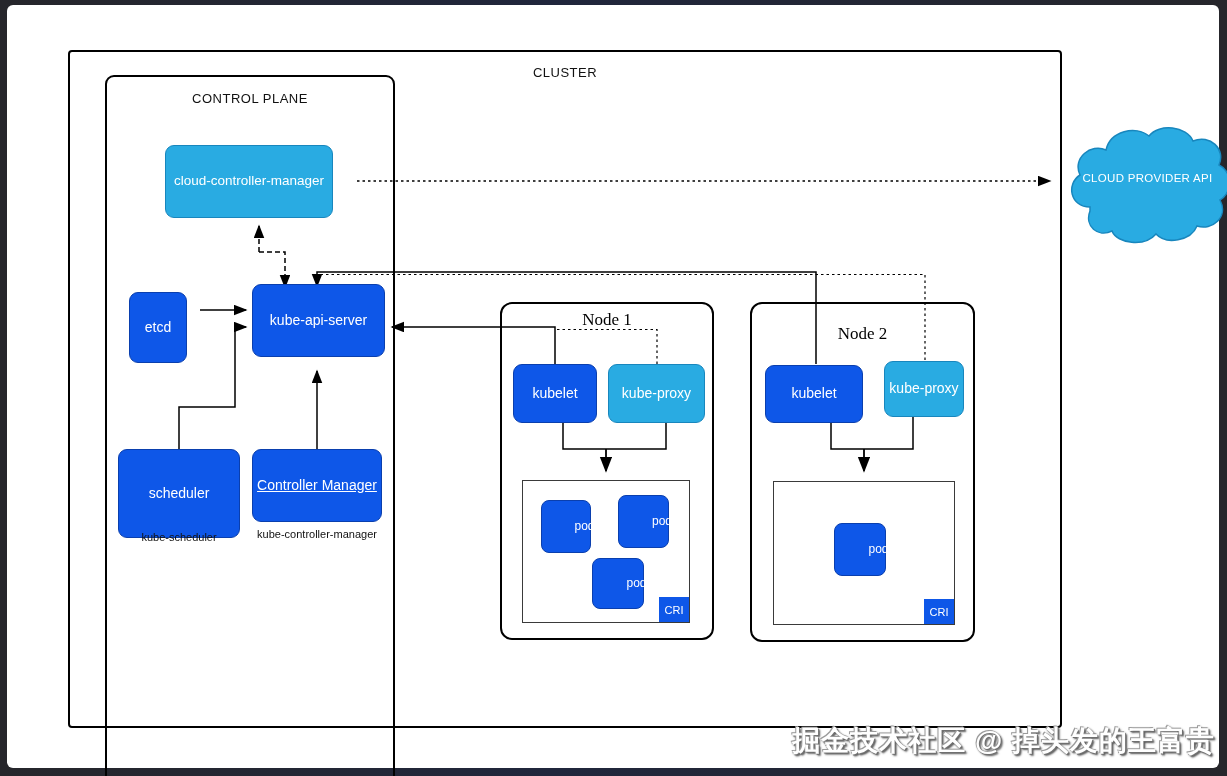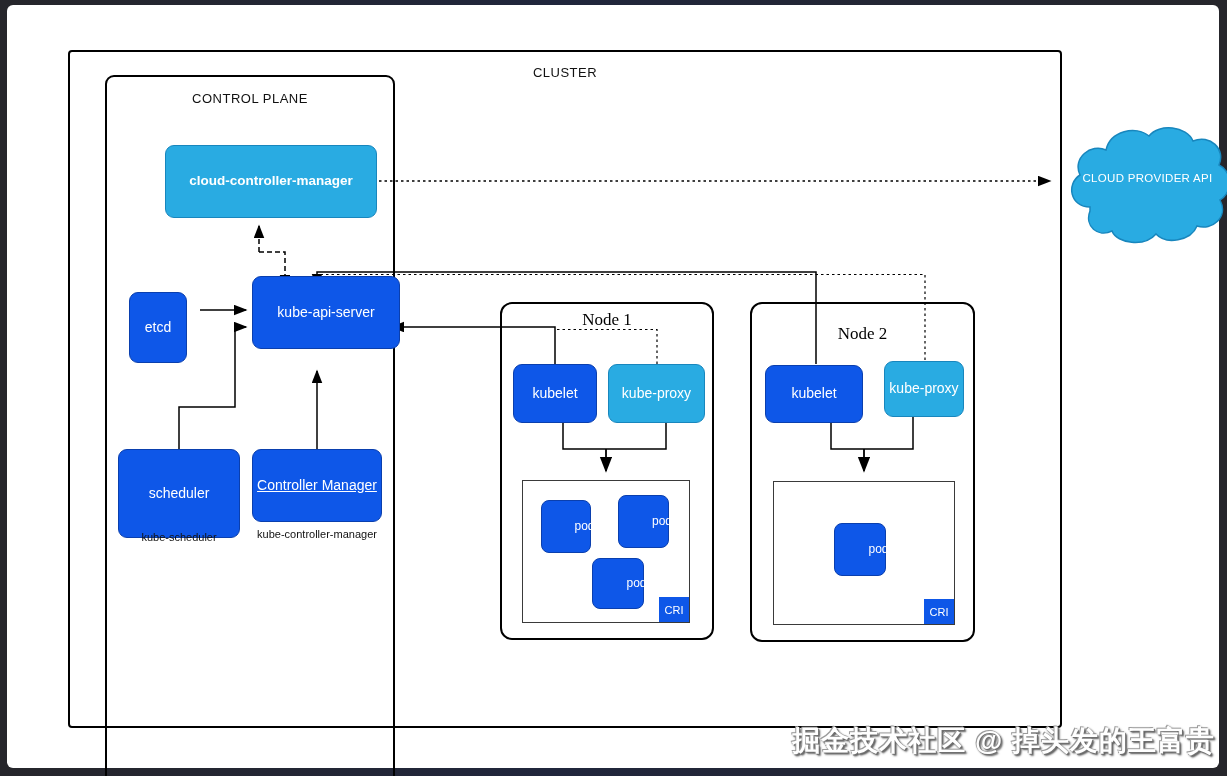--- a/index.html
+++ b/index.html
@@ -106,23 +106,23 @@
   </svg>
 
   <div class="abs frame" style="left:68px;top:50px;width:994px;height:678px;border-radius:4px;">
     <div class="frame-label" style="top:13px;">CLUSTER</div>
   </div>
 
   <div class="abs frame" style="left:105px;top:75px;width:290px;height:732px;border-radius:9px;">
     <div class="frame-label" style="top:14px;">CONTROL PLANE</div>
   </div>
 
-  <div class="box lblue" style="left:165px;top:145px;width:212px;height:73px;font-size:13.5px;font-weight:bold;">cloud-controller-manager</div>
+  <div class="box lblue" style="left:165px;top:145px;width:168px;height:73px;font-size:13.5px;">cloud-controller-manager</div>
   <div class="box blue" style="left:129px;top:292px;width:58px;height:71px;">etcd</div>
-  <div class="box blue" style="left:252px;top:276px;width:148px;height:73px;">kube-api-server</div>
+  <div class="box blue" style="left:252px;top:284px;width:133px;height:73px;">kube-api-server</div>
   <div class="box blue" style="left:118px;top:449px;width:122px;height:89px;">scheduler</div>
   <div class="caption" style="left:118px;top:531px;width:122px;">kube-scheduler</div>
   <div class="box blue" style="left:252px;top:449px;width:130px;height:73px;text-decoration:underline;">Controller Manager</div>
   <div class="caption" style="left:237px;top:528px;width:160px;">kube-controller-manager</div>
 
   <div class="abs frame" style="left:500px;top:302px;width:214px;height:338px;border-radius:12px;">
     <div class="node-label" style="top:6px;">Node 1</div>
   </div>
   <div class="box blue" style="left:513px;top:364px;width:84px;height:59px;">kubelet</div>
   <div class="box lblue" style="left:608px;top:364px;width:97px;height:59px;">kube-proxy</div>

